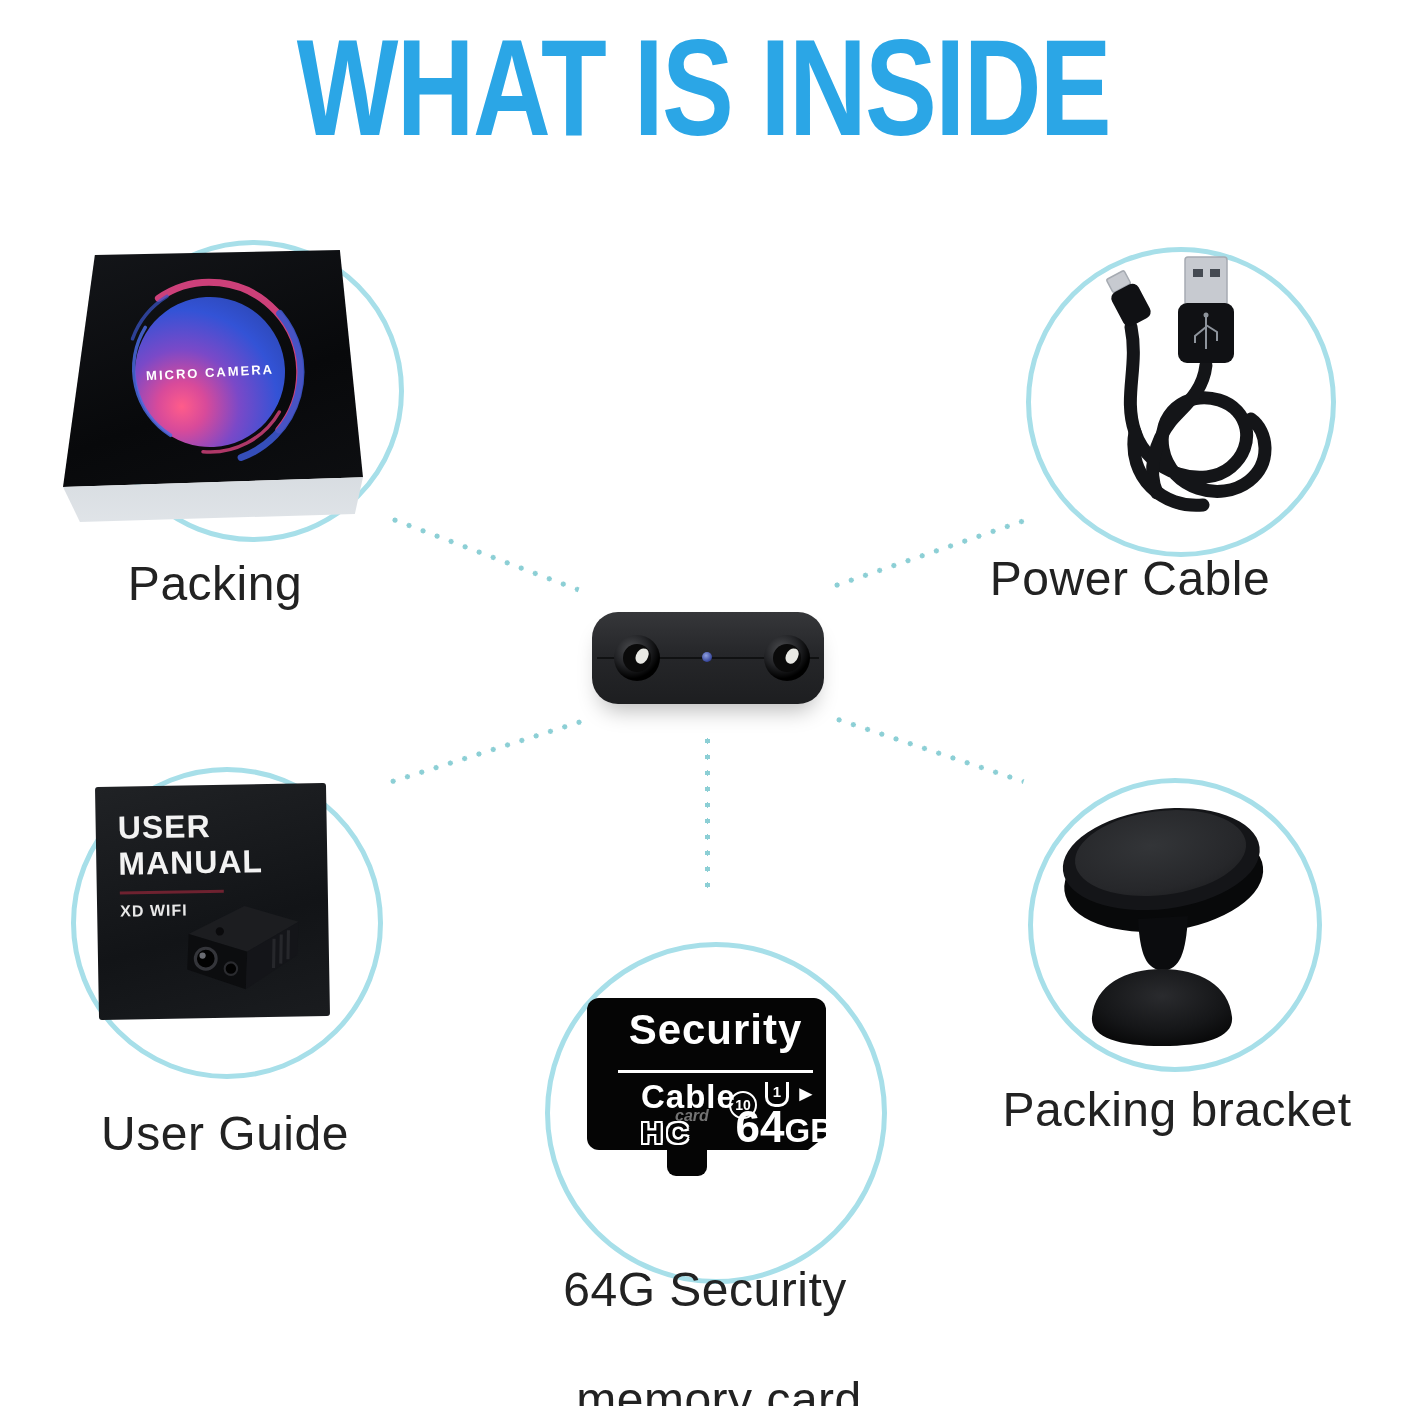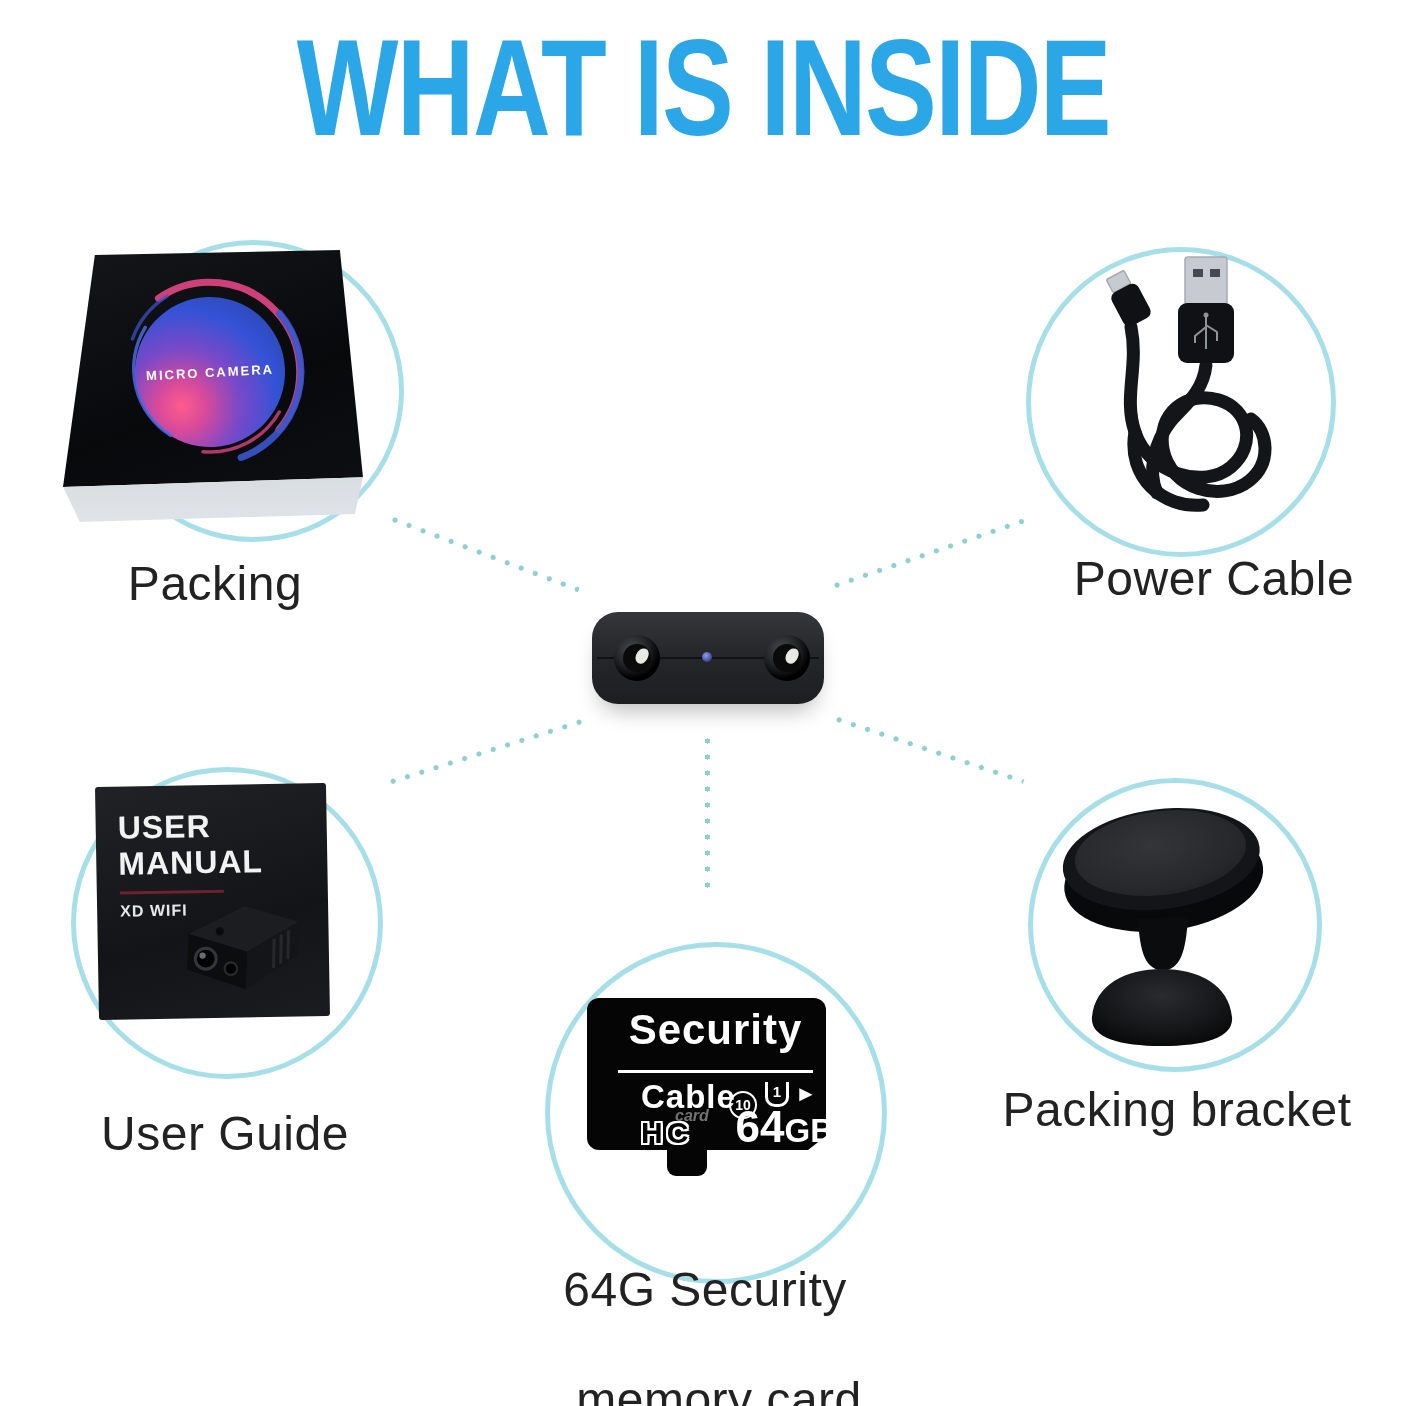--- a/index.html
+++ b/index.html
@@ -200,21 +200,21 @@
         <rect x="143" y="58" width="56" height="60" rx="9" fill="#101114"></rect>
         <path d="M171,72 v32 M171,82 l-11,9 v7 M171,80 l11,7 v9" fill="none" stroke="#8e949c" stroke-width="2"></path>
         <circle cx="171" cy="70" r="2.5" fill="#8e949c"></circle>
       </g>
       <g transform="rotate(-28 96 60)">
         <rect x="86" y="26" width="20" height="15" rx="2" fill="#c7cad0" stroke="#a6abb2" stroke-width="1.5"></rect>
         <rect x="81" y="41" width="30" height="38" rx="7" fill="#101114"></rect>
       </g>
     </svg>
   </div>
-  <div class="item-label" style="left:1214px; top:551px;">Power Cable</div>
+  <div class="item-label" style="left:1130px; top:551px;">Power Cable</div>
 
   <div class="cam">
     <div class="cam-seam"></div>
     <div class="lens lens-l">
       <div class="pupil"></div>
     </div>
     <div class="lens lens-r">
       <div class="pupil"></div>
     </div>
     <div class="cam-led"></div>

